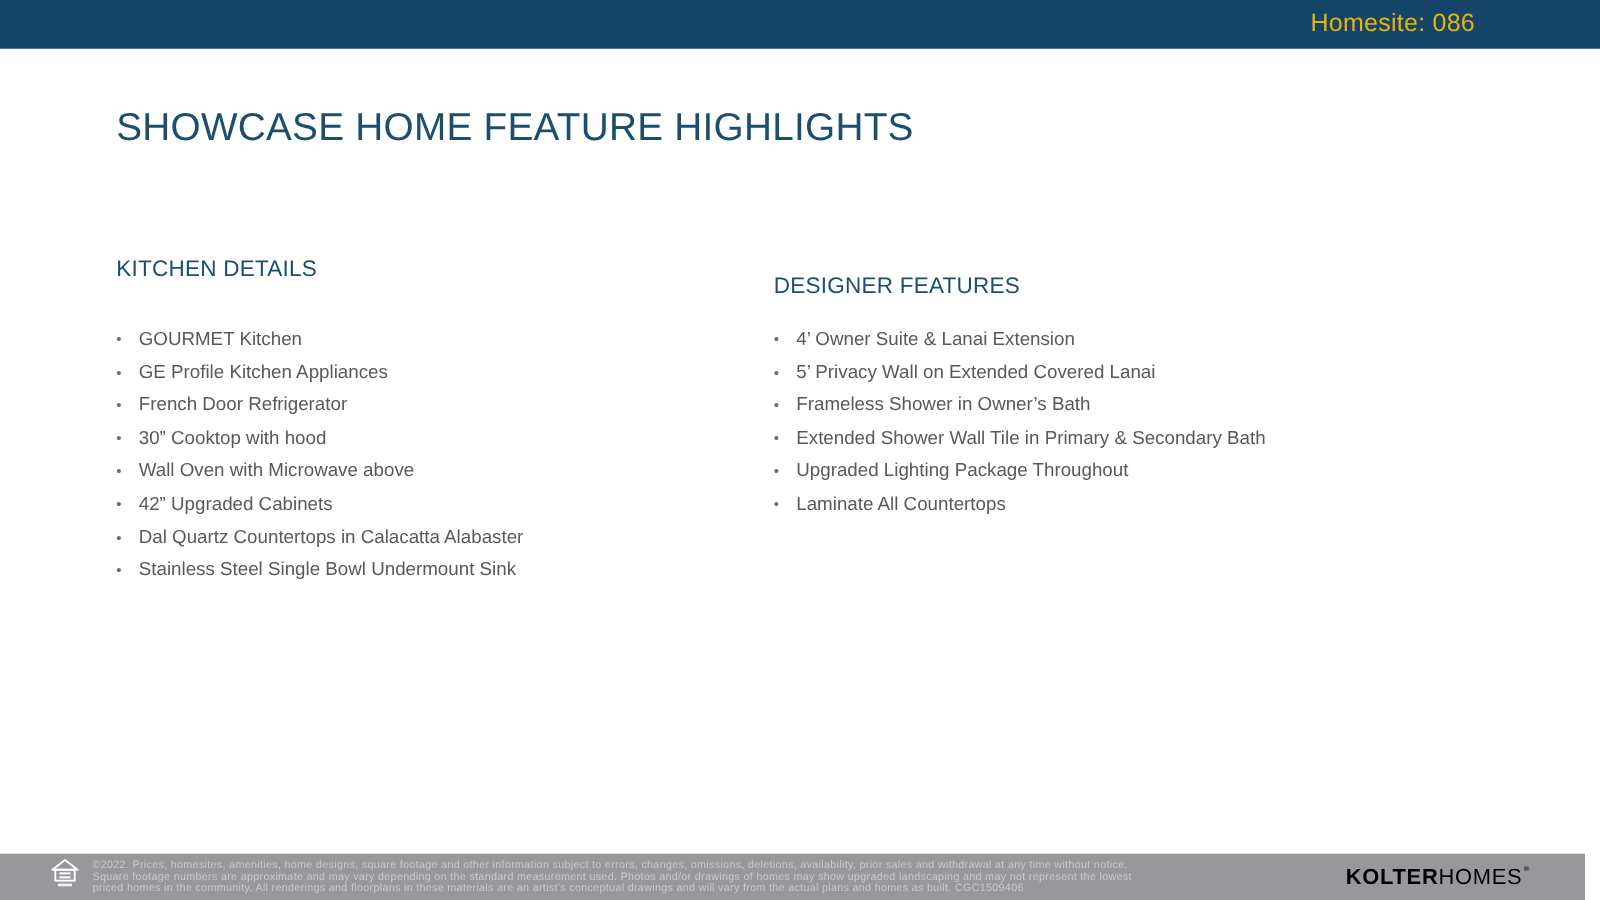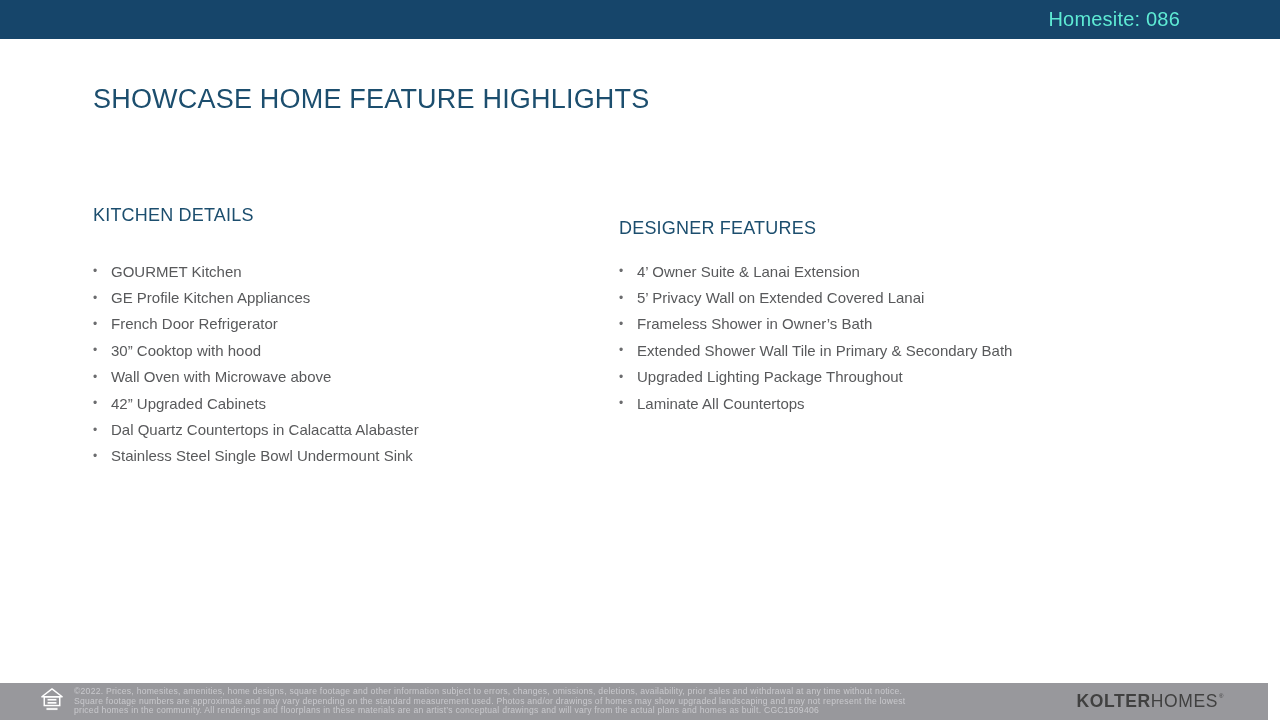--- a/index.html
+++ b/index.html
@@ -21,30 +21,30 @@
     position: absolute;
     left: 0; top: 0;
     width: 1280px; height: 39px;
     background: #16456a;
     display: flex;
     align-items: center;
     justify-content: flex-end;
     padding-right: 100px;
   }
   .topbar .homesite {
-    color: #5eead4;
+    color: #eab308;
     font-size: 20px;
     letter-spacing: 0.2px;
   }
 
   
   .page-title {
     position: absolute;
     left: 93px; top: 84px;
-    font-size: 27px;
+    font-size: 31px;
     color: #1c4e6e;
     letter-spacing: 0.2px;
     white-space: nowrap;
   }
 
   
   .section-heading {
     position: absolute;
     top: 205px;
     font-size: 18px;
@@ -100,21 +100,21 @@
     white-space: nowrap;
     overflow: hidden;
   }
   .kolter-logo {
     position: absolute;
     right: 44px;
     top: 0;
     height: 37px;
     display: flex;
     align-items: center;
-    color: #404040;
+    color: #000000;
     font-size: 17.5px;
     letter-spacing: 0.6px;
     white-space: nowrap;
   }
   .kolter-logo .bold { font-weight: bold; }
   .kolter-logo .reg  { font-weight: normal; }
   .kolter-logo .rmark {
     font-size: 6px;
     vertical-align: top;
     position: relative;

